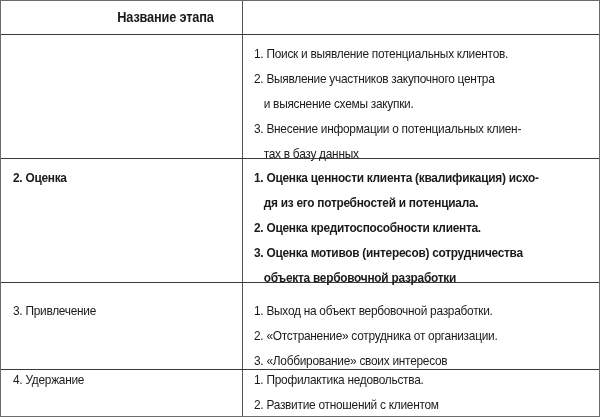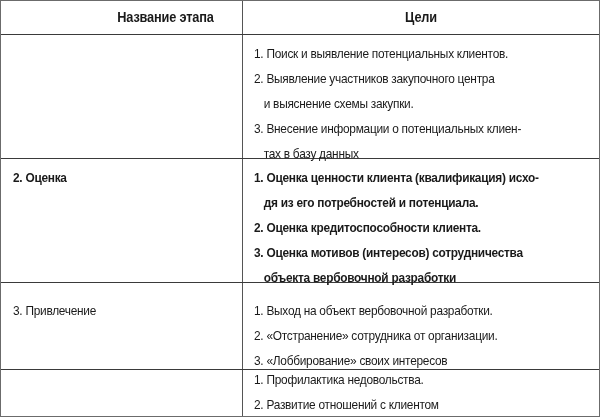--- a/index.html
+++ b/index.html
@@ -28,23 +28,20 @@
   </style>
 </head>
 <body>
 
 <div class="table">
   <div class="col-divider"></div>
 
   <div class="row" style="top:0; height:33px;">
     <div class="hdr-cell" style="left:8px; width:241px;margin-left:36px;">
       <div class="hdr">Название этапа</div>
-    </div>
-    <div class="hdr-cell" style="left:242px; width:356px;">
-      <div class="hdr">Цели</div>
     </div>
   </div>
 
   <div class="row" style="top:34px; height:123px;">
     <div class="cell right">
       <div class="txt">
         <span class="goal"><span>1. Поиск и выявление потенциальных клиентов.</span></span>
         <span class="goal"><span>2. Выявление участников закупочного центра</span><span class="cont">и выяснение схемы закупки.</span></span>
         <span class="goal"><span>3. Внесение информации о потенциальных клиен-</span><span class="cont">тах в базу данных</span></span>
       </div>
@@ -71,20 +68,23 @@
     <div class="cell right">
       <div class="txt">
         <span class="goal"><span>1. Выход на объект вербовочной разработки.</span></span>
         <span class="goal"><span>2. «Отстранение» сотрудника от организации.</span></span>
         <span class="goal"><span>3. «Лоббирование» своих интересов</span></span>
       </div>
     </div>
   </div>
 
   <div class="row last" style="top:360px; height:55px;">
+    <div class="cell left">
+      <div class="txt">4. Удержание</div>
+    </div>
     <div class="cell right">
       <div class="txt">
         <span class="goal"><span>1. Профилактика недовольства.</span></span>
         <span class="goal"><span>2. Развитие отношений с клиентом</span></span>
       </div>
     </div>
   </div>
 </div>
 
 </body></html>

